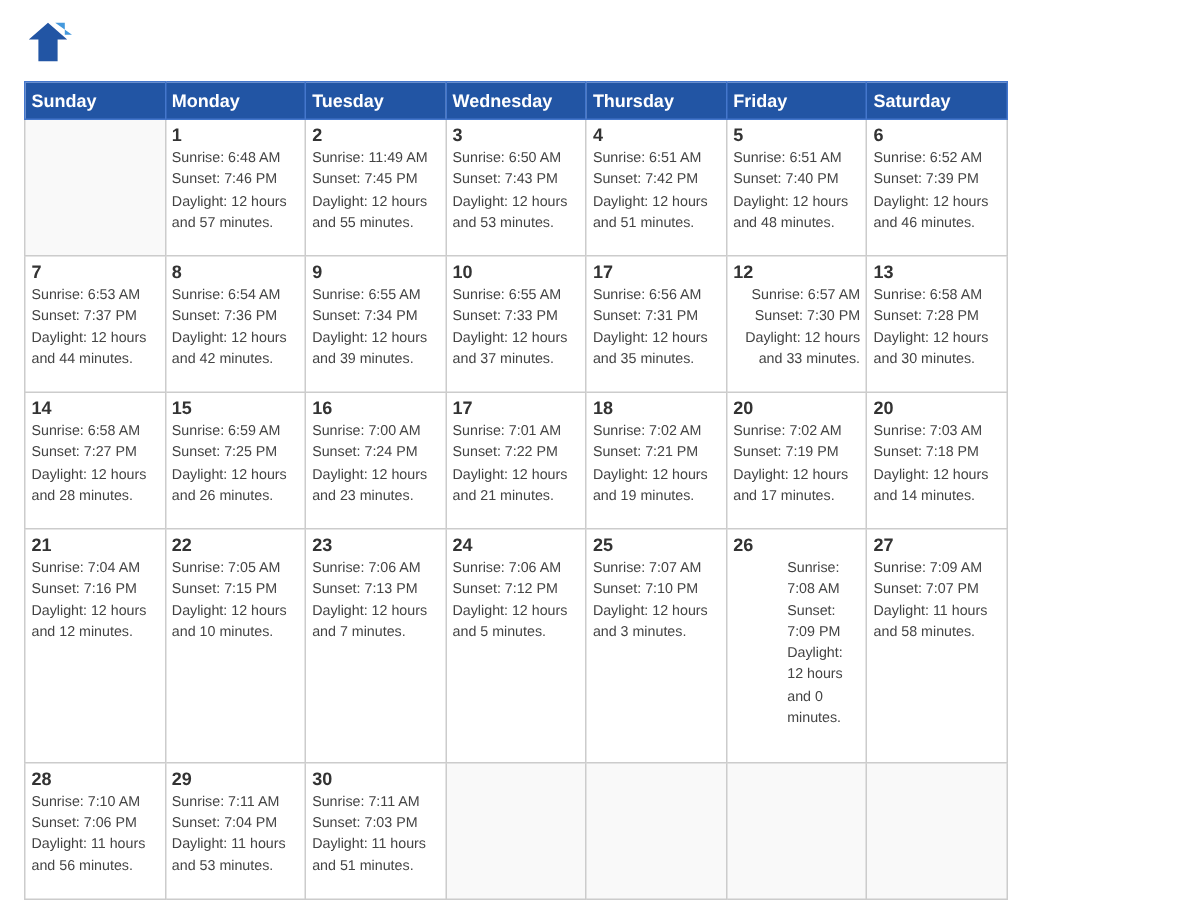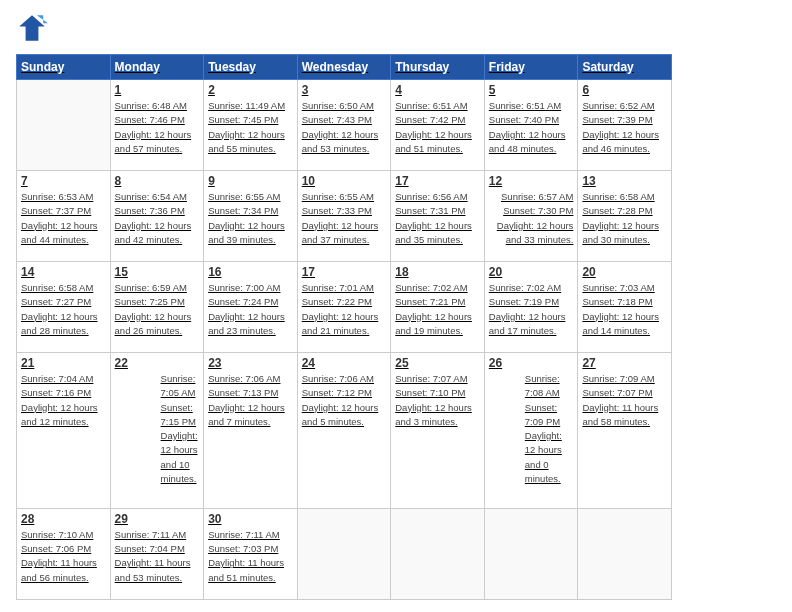--- a/index.html
+++ b/index.html
@@ -10,21 +10,20 @@
       font-family: Arial, sans-serif;
       font-size: 11px;
       overflow: hidden;
     }
     .page {
       width: 688px;
       height: 612px;
       padding: 12px 16px;
       display: flex;
       flex-direction: column;
-      text-decoration: underline;
     }
     .header {
       display: flex;
       justify-content: space-between;
       align-items: flex-start;
       margin-bottom: 10px;
     }
     .logo {
       display: flex;
       align-items: center;
@@ -275,21 +274,21 @@
         <tr>
           <td>
             <span class="day-num">21</span>
             <div class="day-info" style="white-space: pre-line;">Sunrise: 7:04 AM
 Sunset: 7:16 PM
 Daylight: 12 hours
 and 12 minutes.</div>
           </td>
           <td>
             <span class="day-num">22</span>
-            <div class="day-info" style="white-space: pre-line; margin-left: 46px;">Sunrise: 7:05 AM
+            <div class="day-info" style="white-space: pre-line;">Sunrise: 7:05 AM
 Sunset: 7:15 PM
 Daylight: 12 hours
 and 10 minutes.</div>
           </td>
           <td>
             <span class="day-num">23</span>
             <div class="day-info" style="white-space: pre-line;">Sunrise: 7:06 AM
 Sunset: 7:13 PM
 Daylight: 12 hours
 and 7 minutes.</div>

